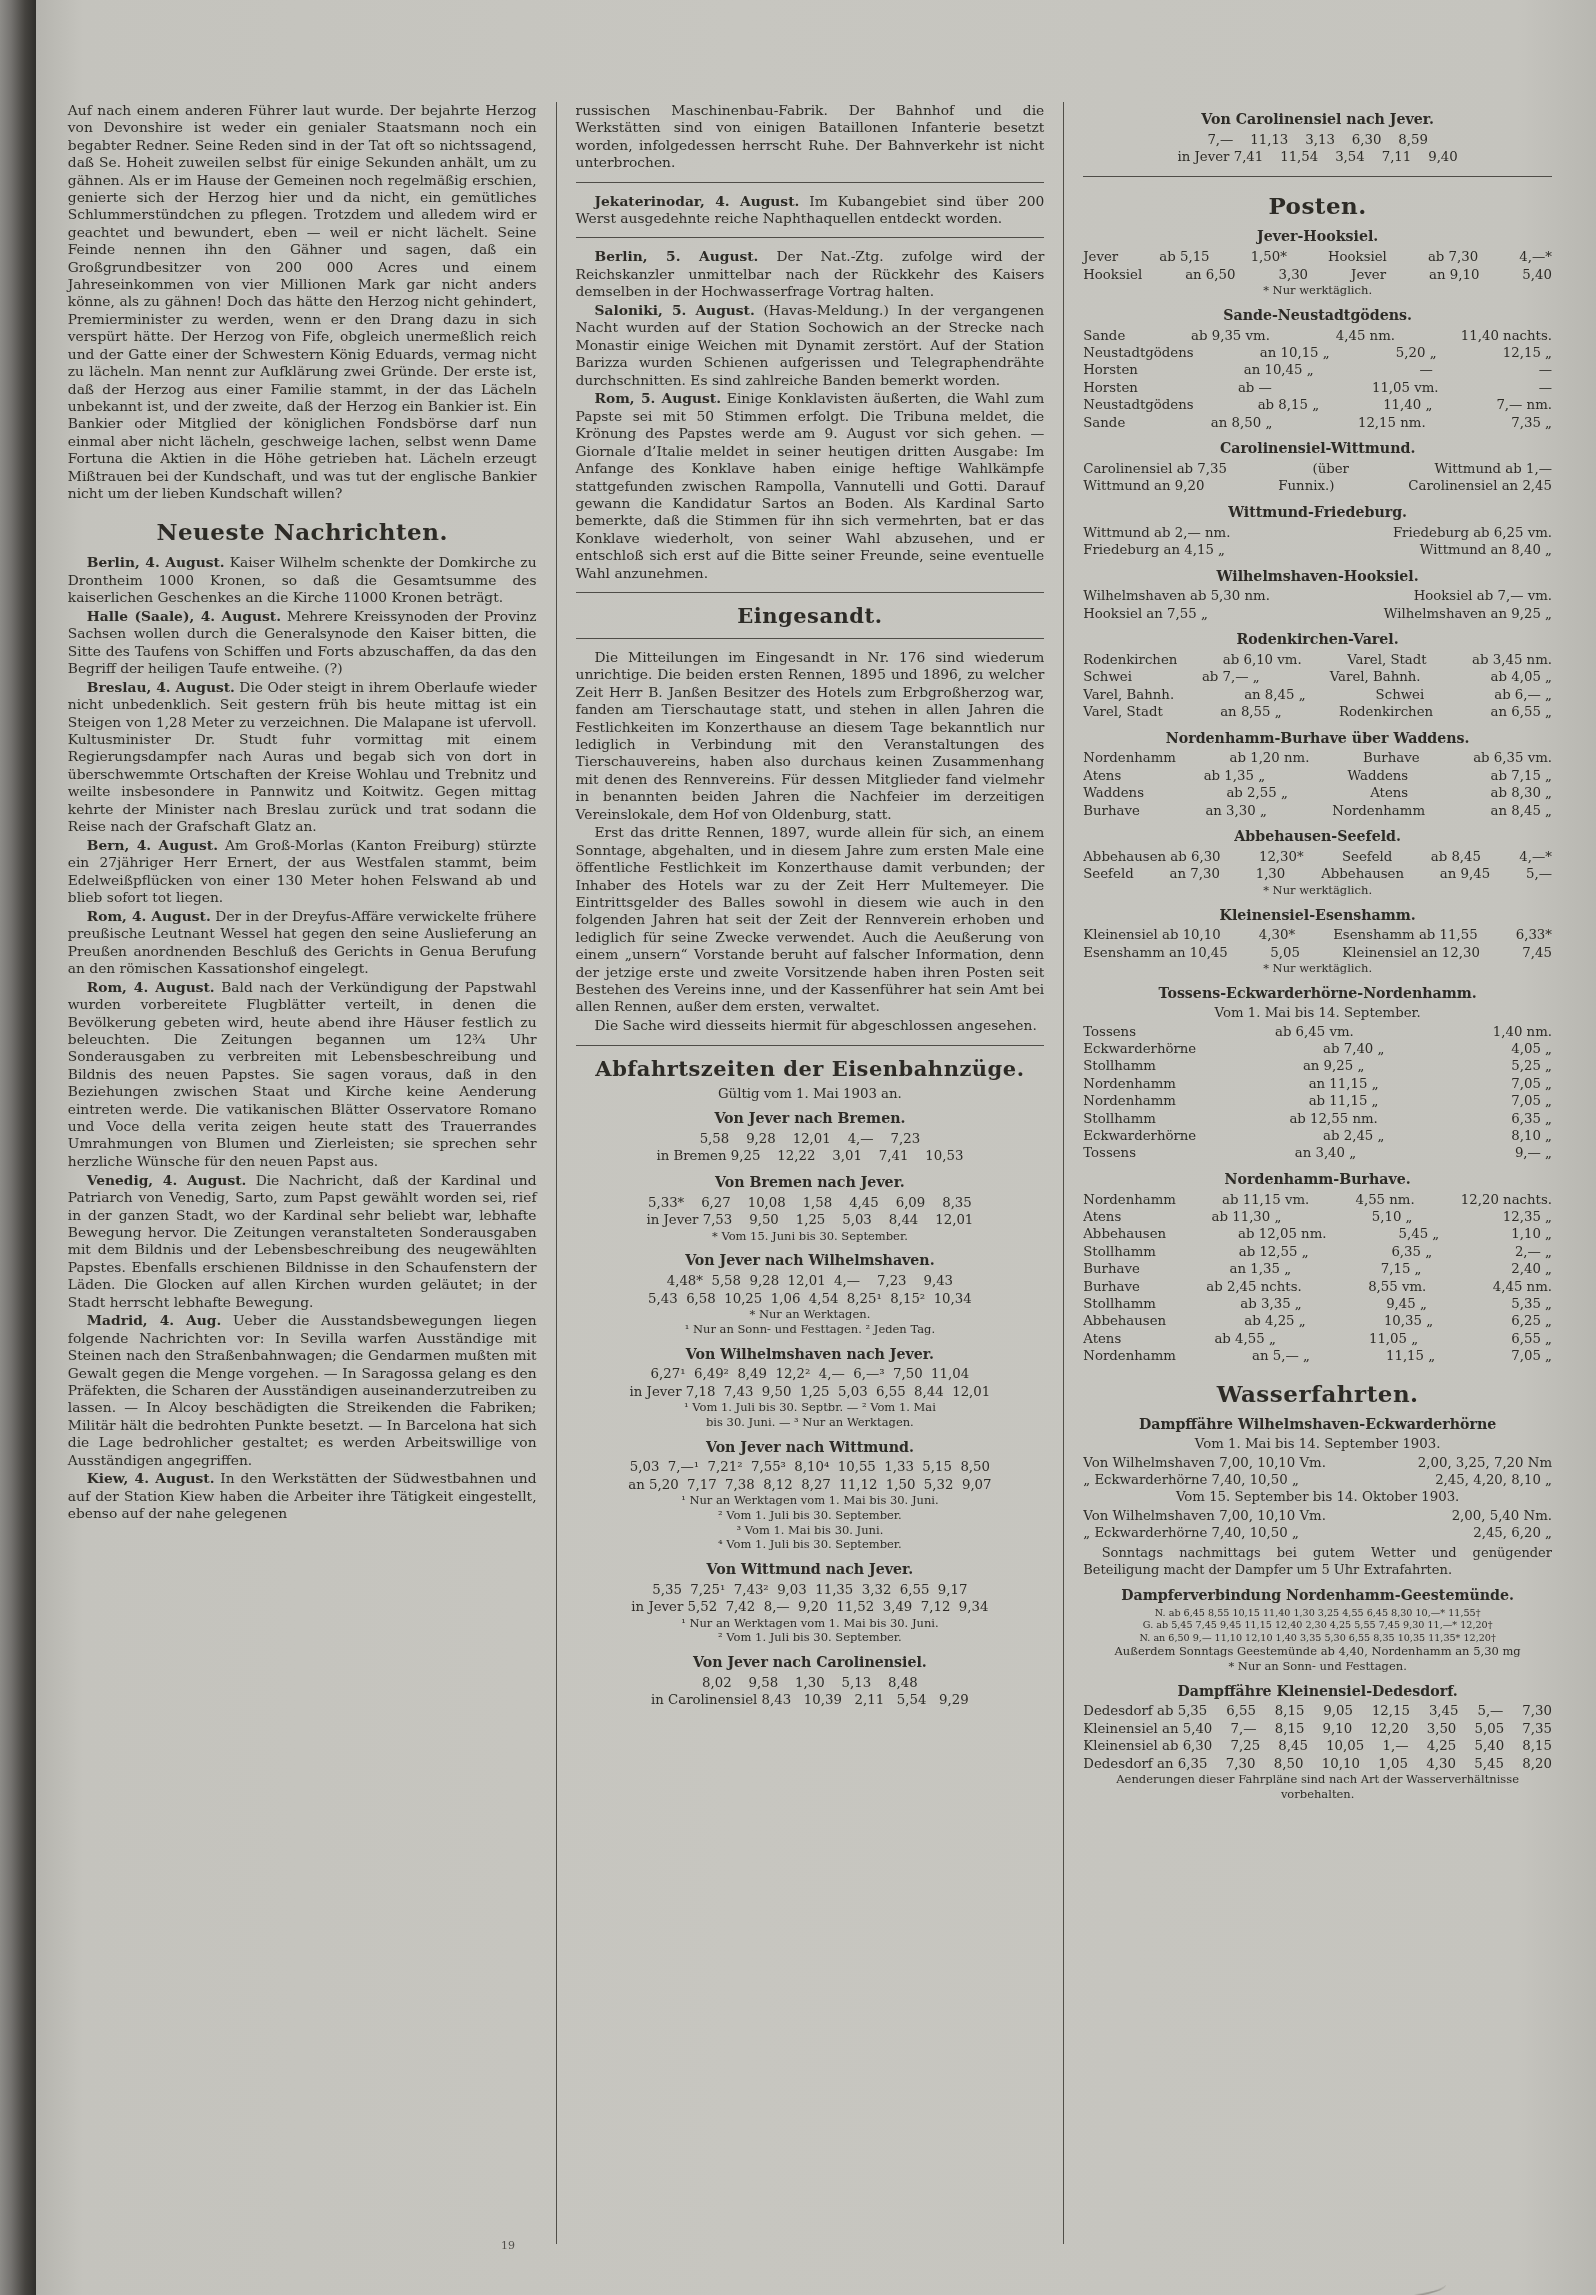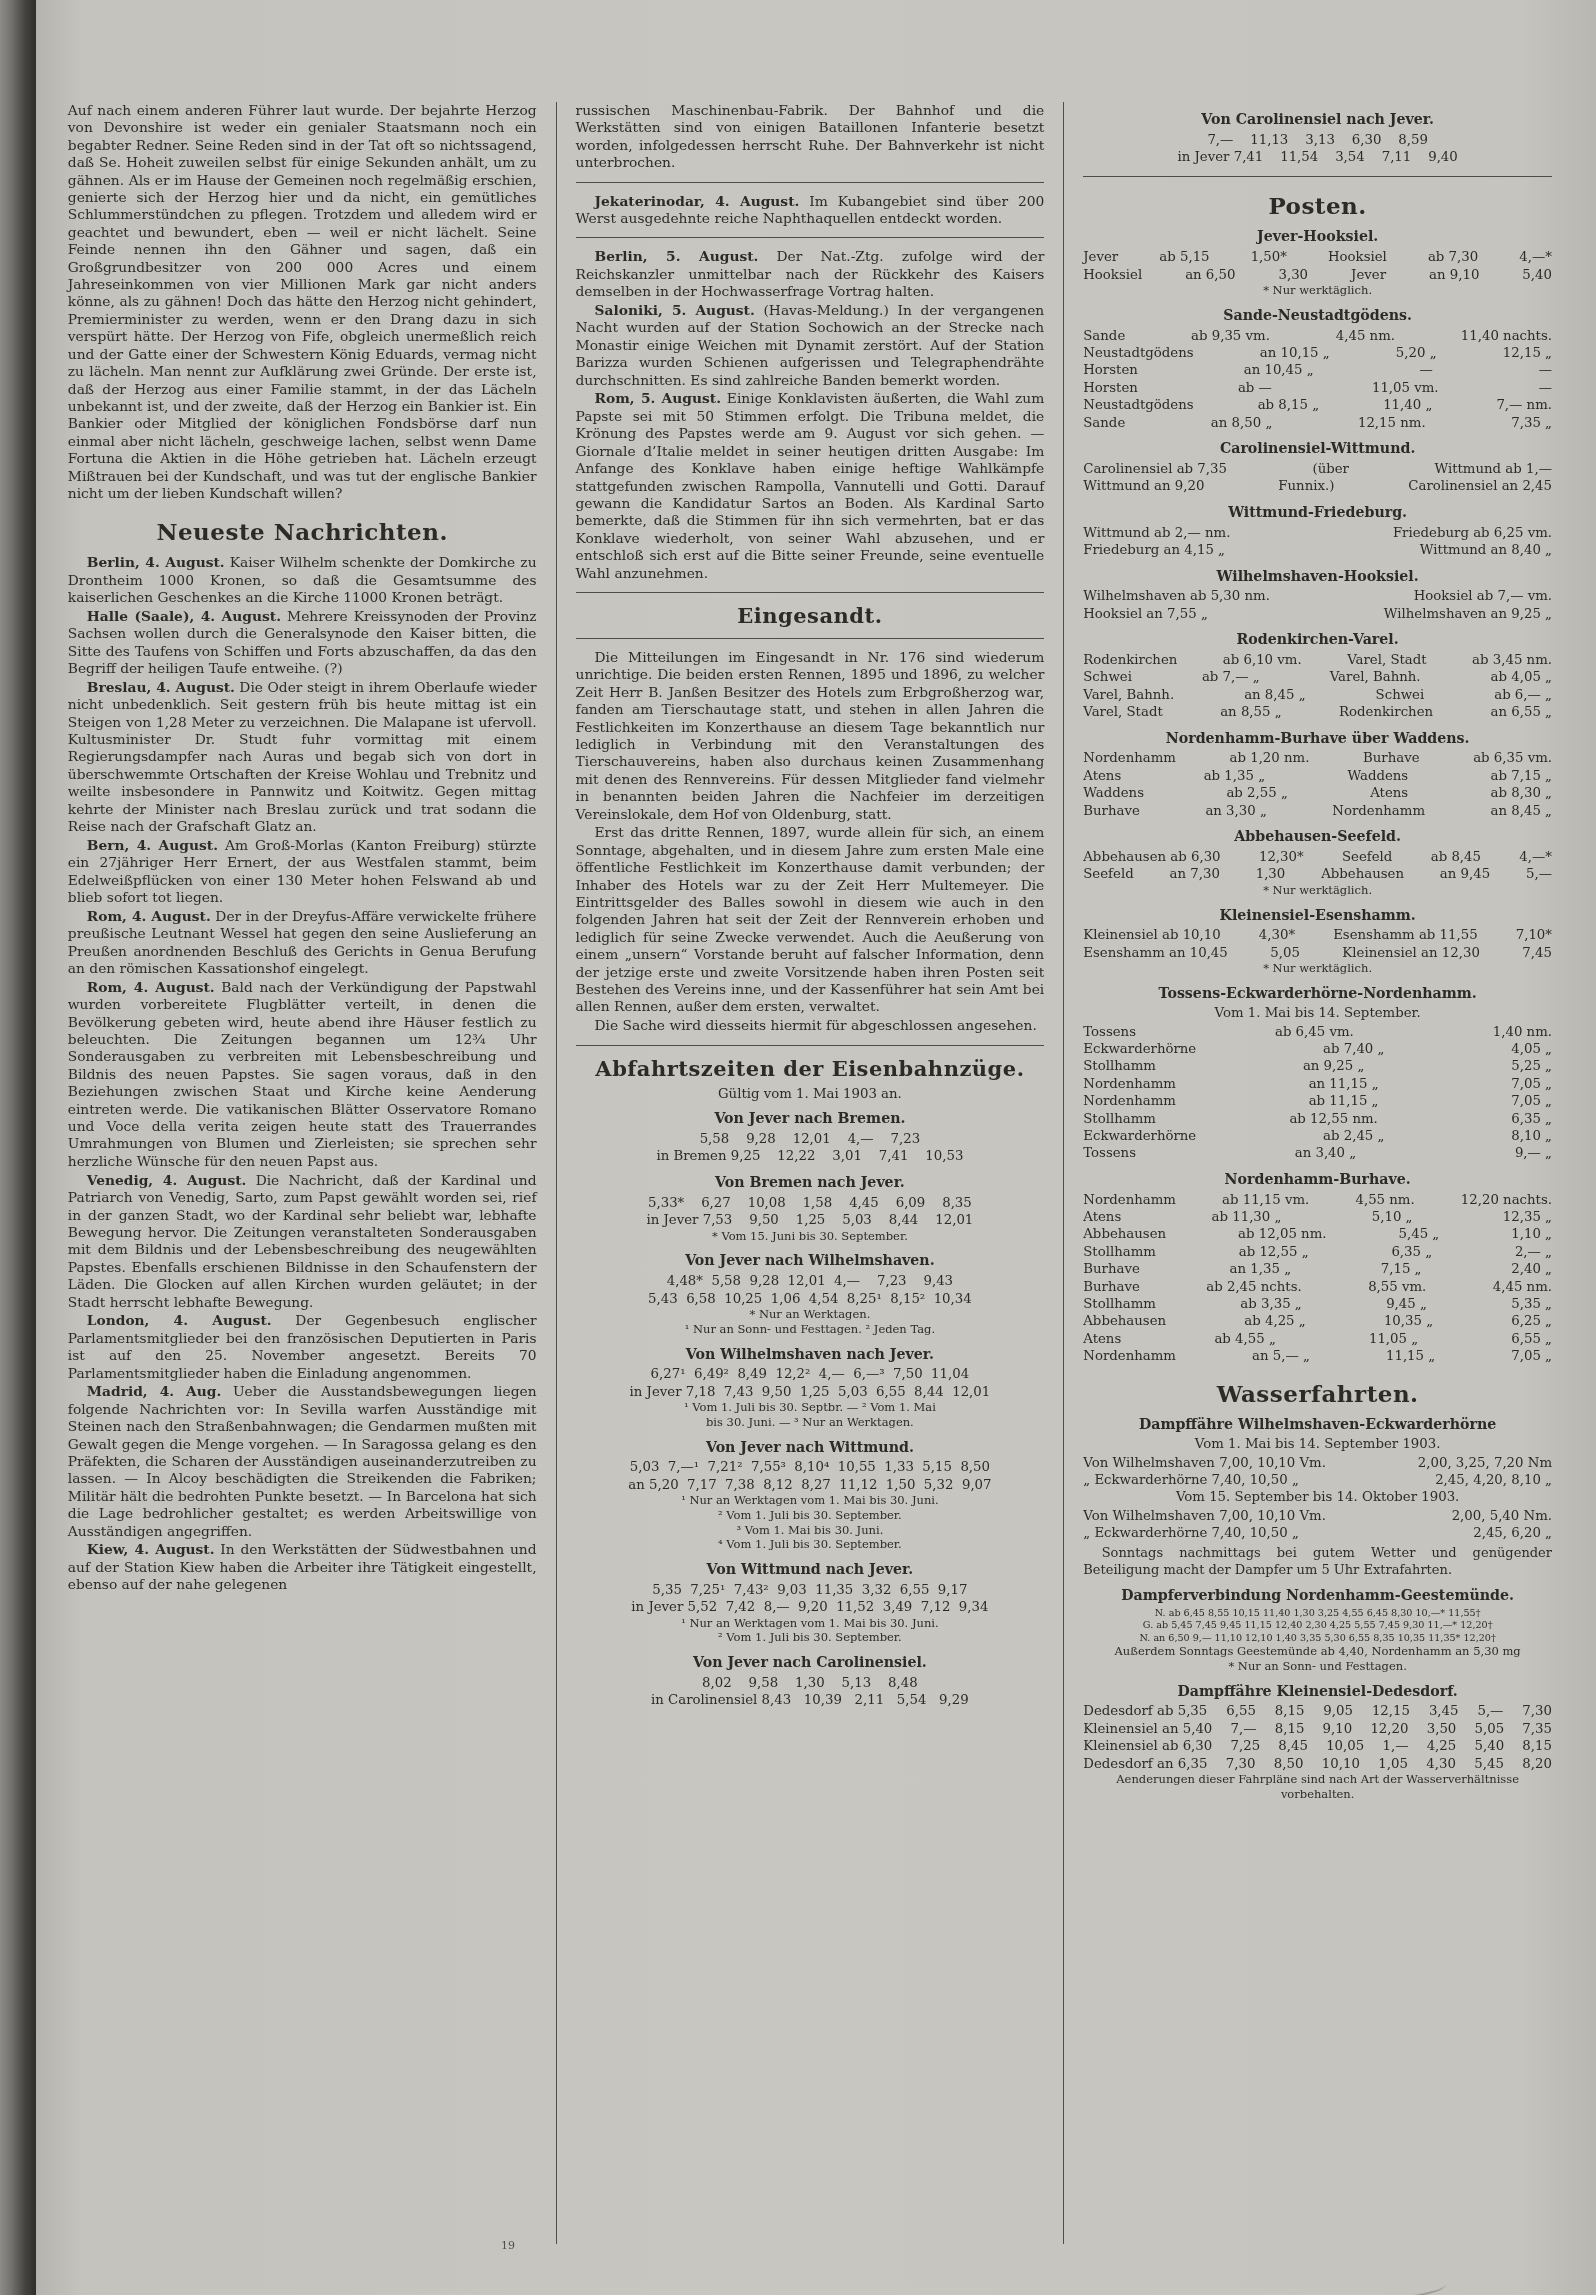--- a/index.html
+++ b/index.html
@@ -72,21 +72,20 @@
       <p class="para cont">Auf nach einem anderen Führer laut wurde. Der bejahrte Herzog von Devonshire ist weder ein genialer Staatsmann noch ein begabter Redner. Seine Reden sind in der Tat oft so nichtssagend, daß Se. Hoheit zuweilen selbst für einige Sekunden anhält, um zu gähnen. Als er im Hause der Gemeinen noch regelmäßig erschien, genierte sich der Herzog hier und da nicht, ein gemütliches Schlummerstündchen zu pflegen. Trotzdem und alledem wird er geachtet und bewundert, eben — weil er nicht lächelt. Seine Feinde nennen ihn den Gähner und sagen, daß ein Großgrundbesitzer von 200 000 Acres und einem Jahreseinkommen von vier Millionen Mark gar nicht anders könne, als zu gähnen! Doch das hätte den Herzog nicht gehindert, Premierminister zu werden, wenn er den Drang dazu in sich verspürt hätte. Der Herzog von Fife, obgleich unermeßlich reich und der Gatte einer der Schwestern König Eduards, vermag nicht zu lächeln. Man nennt zur Aufklärung zwei Gründe. Der erste ist, daß der Herzog aus einer Familie stammt, in der das Lächeln unbekannt ist, und der zweite, daß der Herzog ein Bankier ist. Ein Bankier oder Mitglied der königlichen Fondsbörse darf nun einmal aber nicht lächeln, geschweige lachen, selbst wenn Dame Fortuna die Aktien in die Höhe getrieben hat. Lächeln erzeugt Mißtrauen bei der Kundschaft, und was tut der englische Bankier nicht um der lieben Kundschaft willen?</p>
       <h2 class="big-head">Neueste Nachrichten.</h2>
       <div>
           <p class="para"><span class="dateline">Berlin, 4. August.</span> Kaiser Wilhelm schenkte der Domkirche zu Drontheim 1000 Kronen, so daß die Gesamtsumme des kaiserlichen Geschenkes an die Kirche 11000 Kronen beträgt.</p>
           <p class="para"><span class="dateline">Halle (Saale), 4. August.</span> Mehrere Kreissynoden der Provinz Sachsen wollen durch die Generalsynode den Kaiser bitten, die Sitte des Taufens von Schiffen und Forts abzuschaffen, da das den Begriff der heiligen Taufe entweihe. (?)</p>
           <p class="para"><span class="dateline">Breslau, 4. August.</span> Die Oder steigt in ihrem Oberlaufe wieder nicht unbedenklich. Seit gestern früh bis heute mittag ist ein Steigen von 1,28 Meter zu verzeichnen. Die Malapane ist ufervoll. Kultusminister Dr. Studt fuhr vormittag mit einem Regierungsdampfer nach Auras und begab sich von dort in überschwemmte Ortschaften der Kreise Wohlau und Trebnitz und weilte insbesondere in Pannwitz und Koitwitz. Gegen mittag kehrte der Minister nach Breslau zurück und trat sodann die Reise nach der Grafschaft Glatz an.</p>
           <p class="para"><span class="dateline">Bern, 4. August.</span> Am Groß-Morlas (Kanton Freiburg) stürzte ein 27jähriger Herr Ernert, der aus Westfalen stammt, beim Edelweißpflücken von einer 130 Meter hohen Felswand ab und blieb sofort tot liegen.</p>
           <p class="para"><span class="dateline">Rom, 4. August.</span> Der in der Dreyfus-Affäre verwickelte frühere preußische Leutnant Wessel hat gegen den seine Auslieferung an Preußen anordnenden Beschluß des Gerichts in Genua Berufung an den römischen Kassationshof eingelegt.</p>
           <p class="para"><span class="dateline">Rom, 4. August.</span> Bald nach der Verkündigung der Papstwahl wurden vorbereitete Flugblätter verteilt, in denen die Bevölkerung gebeten wird, heute abend ihre Häuser festlich zu beleuchten. Die Zeitungen begannen um 12¾ Uhr Sonderausgaben zu verbreiten mit Lebensbeschreibung und Bildnis des neuen Papstes. Sie sagen voraus, daß in den Beziehungen zwischen Staat und Kirche keine Aenderung eintreten werde. Die vatikanischen Blätter Osservatore Romano und Voce della verita zeigen heute statt des Trauerrandes Umrahmungen von Blumen und Zierleisten; sie sprechen sehr herzliche Wünsche für den neuen Papst aus.</p>
           <p class="para"><span class="dateline">Venedig, 4. August.</span> Die Nachricht, daß der Kardinal und Patriarch von Venedig, Sarto, zum Papst gewählt worden sei, rief in der ganzen Stadt, wo der Kardinal sehr beliebt war, lebhafte Bewegung hervor. Die Zeitungen veranstalteten Sonderausgaben mit dem Bildnis und der Lebensbeschreibung des neugewählten Papstes. Ebenfalls erschienen Bildnisse in den Schaufenstern der Läden. Die Glocken auf allen Kirchen wurden geläutet; in der Stadt herrscht lebhafte Bewegung.</p>
-          <p class="para"><span class="dateline">London, 4. August.</span> Der Gegenbesuch englischer Parlamentsmitglieder bei den französischen Deputierten in Paris ist auf den 25. November angesetzt. Bereits 70 Parlamentsmitglieder haben die Einladung angenommen.</p>
           <p class="para"><span class="dateline">Madrid, 4. Aug.</span> Ueber die Ausstandsbewegungen liegen folgende Nachrichten vor: In Sevilla warfen Ausständige mit Steinen nach den Straßenbahnwagen; die Gendarmen mußten mit Gewalt gegen die Menge vorgehen. — In Saragossa gelang es den Präfekten, die Scharen der Ausständigen auseinanderzutreiben zu lassen. — In Alcoy beschädigten die Streikenden die Fabriken; Militär hält die bedrohten Punkte besetzt. — In Barcelona hat sich die Lage bedrohlicher gestaltet; es werden Arbeitswillige von Ausständigen angegriffen.</p>
           <p class="para"><span class="dateline">Kiew, 4. August.</span> In den Werkstätten der Südwestbahnen und auf der Station Kiew haben die Arbeiter ihre Tätigkeit eingestellt, ebenso auf der nahe gelegenen</p>
         </div>
     </section>
 
     <section class="col col-mid">
       <p class="para cont">russischen Maschinenbau-Fabrik. Der Bahnhof und die Werkstätten sind von einigen Bataillonen Infanterie besetzt worden, infolgedessen herrscht Ruhe. Der Bahnverkehr ist nicht unterbrochen.</p>
       <hr class="rule">
       <div>
           <p class="para"><span class="dateline">Jekaterinodar, 4. August.</span> Im Kubangebiet sind über 200 Werst ausgedehnte reiche Naphthaquellen entdeckt worden.</p>
@@ -335,21 +334,21 @@
               <span class="tt-cell">5,—</span>
             </div>
             <div class="tt-note">* Nur werktäglich.</div>
           </div>
           <div class="tt-section">
             <h3 class="tt-title">Kleinensiel-Esenshamm.</h3>
             <div class="tt-row">
               <span class="tt-cell">Kleinensiel ab 10,10</span>
               <span class="tt-cell">4,30*</span>
               <span class="tt-cell">Esenshamm ab 11,55</span>
-              <span class="tt-cell">7,10*</span>
+              <span class="tt-cell">6,33*</span>
             </div>
             <div class="tt-row">
               <span class="tt-cell">Esenshamm an 10,45</span>
               <span class="tt-cell">5,05</span>
               <span class="tt-cell">Kleinensiel an 12,30</span>
               <span class="tt-cell">7,45</span>
             </div>
             <div class="tt-note">* Nur werktäglich.</div>
           </div>
           <div class="tt-section">

